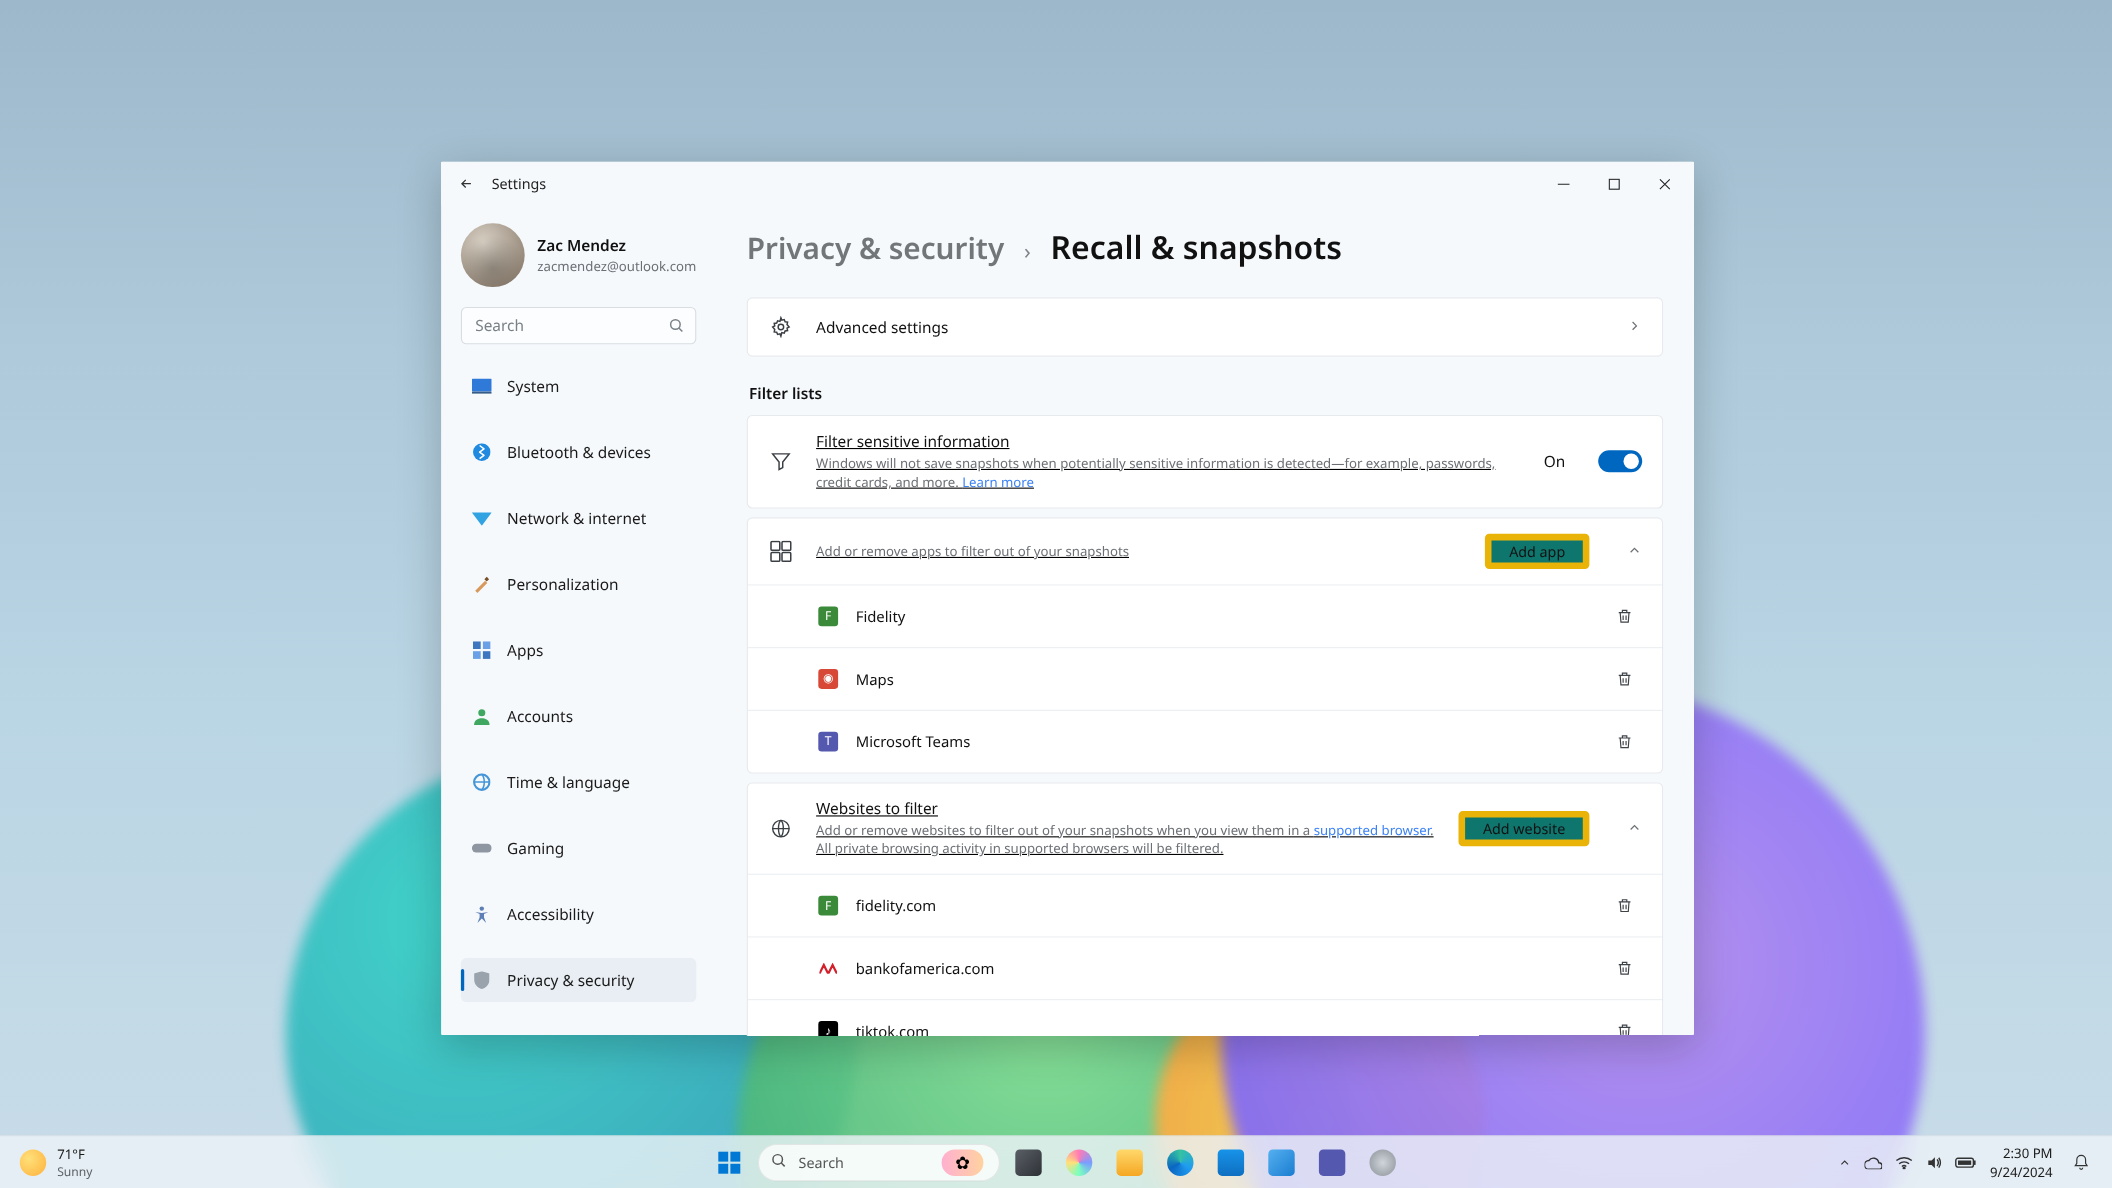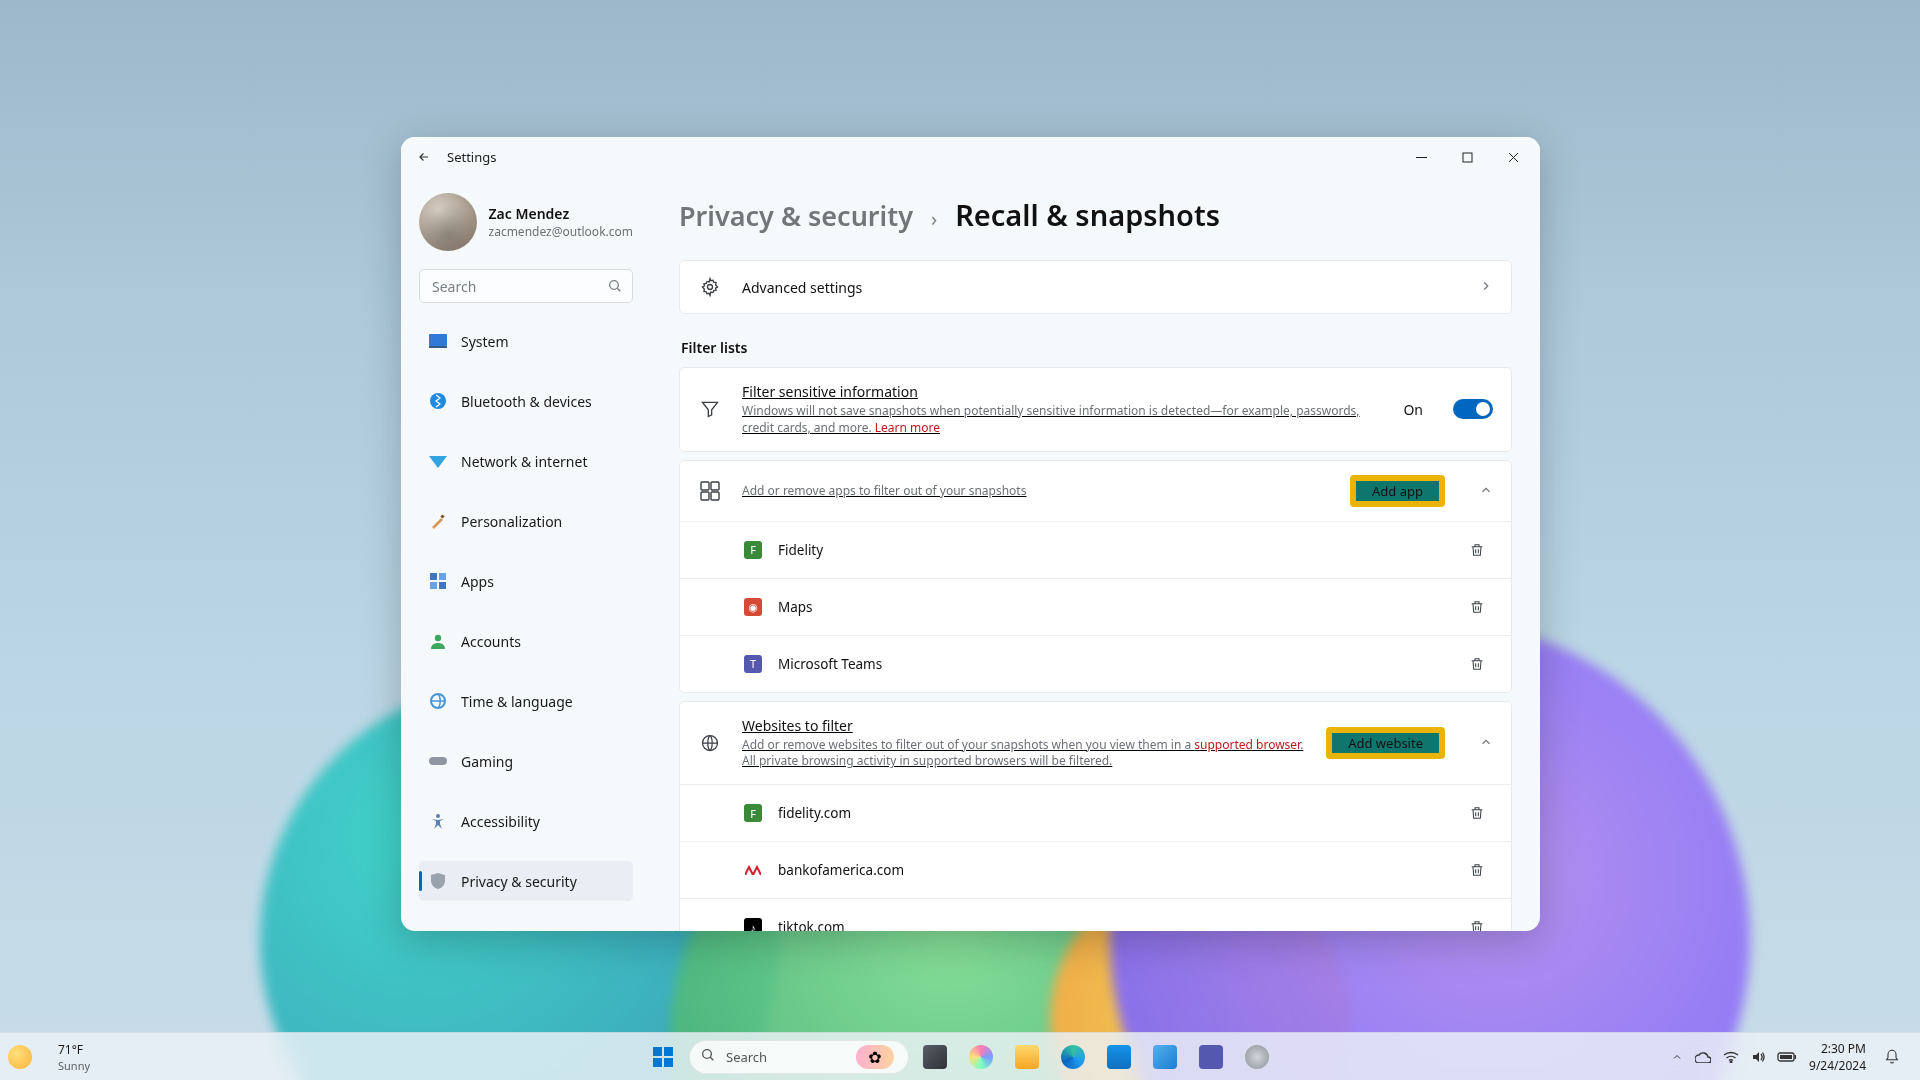--- a/index.html
+++ b/index.html
@@ -9,24 +9,24 @@
   position: relative;
 }
 .wallpaper-shape { position: absolute; border-radius: 50%; filter: blur(6px); opacity: .9; }
 .ws1 { width: 520px; height: 520px; left: 260px; top: 680px; background: radial-gradient(circle at 30% 30%, #34d3c7, #2b8fb0); }
 .ws2 { width: 640px; height: 640px; left: 1110px; top: 620px; background: radial-gradient(circle at 60% 40%, #b48af0, #6c5cff); }
 .ws3 { width: 560px; height: 560px; left: 670px; top: 760px; background: radial-gradient(circle at 50% 30%, #7fe08f, #2f9f6b); }
 .ws4 { width: 300px; height: 300px; left: 1050px; top: 870px; background: radial-gradient(circle at 50% 50%, #ffd14f, #ff9a3c); }
 
 .settings-window {
   position: absolute;
-  left: 401px; top: 137px;
+  left: 401px; top: 147px;
   width: 1139px; height: 794px;
   background: #f6f9fc;
-  border-radius: 14px;
+  border-radius: 1px;
   box-shadow: 0 10px 40px rgba(0,0,0,.22);
   display: flex; flex-direction: column;
   overflow: hidden;
 }
 .titlebar {
   height: 40px; display: flex; align-items: center; padding: 0 4px 0 10px;
   background: #f6f9fc;
 }
 .tb-back { width: 26px; height: 26px; display: flex; align-items: center; justify-content: center; border-radius: 4px; }
 .tb-title { font-size: 13px; color: #222; margin-left: 10px; }
@@ -79,21 +79,21 @@
 .chev { color:#6e7378; }
 
 .section-title { font-size:14px; font-weight:600; color:#111; margin: 24px 0 10px 2px; }
 
 .panel { background:#fff; border:1px solid #e7eaed; border-radius:5px; }
 .panel + .panel { margin-top: 8px; }
 .panel-head { display:flex; align-items:center; gap:20px; padding: 14px 18px; }
 .panel-text { flex:1;text-decoration:underline; }
 .panel-title { font-size:14px; color:#111; }
 .panel-desc { font-size:12px; color:#6c7075; margin-top:2px; line-height:1.4; max-width: 640px; }
-.link { color:#b91c1c; cursor:pointer; }
+.link { color:#3b82f6; cursor:pointer; }
 .toggle-label { font-size:14px; color:#111; margin-right:10px; }
 .toggle {
   width:40px; height:20px; border-radius:20px; background:#0067c0;
   position:relative; display:inline-block;
 }
 .toggle::after {
   content:""; position:absolute; right:3px; top:3px; width:14px; height:14px;
   border-radius:50%; background:#fff;
 }
 .btn {
@@ -114,21 +114,21 @@
 .list-text { flex:1; font-size:13.5px; color:#111; }
 .trash-btn { width:32px; height:32px; display:flex; align-items:center; justify-content:center; color:#3e4348; border-radius:4px; }
 
 .taskbar {
   position:absolute; left:0; right:0; bottom:0; height:48px;
   background: rgba(236, 242, 247, .82);
   backdrop-filter: blur(10px);
   border-top: 1px solid rgba(0,0,0,.06);
   display:flex; align-items:center;
 }
-.tb-left { display:flex; align-items:center; gap:26px; padding-left:8px; }
+.tb-left { display:flex; align-items:center; gap:10px; padding-left:18px; }
 .weather-ico { width:24px; height:24px; border-radius:50%; background: radial-gradient(circle at 35% 35%, #ffe07a, #ffb13b); }
 .weather-text .line1 { font-size:12px; color:#1a1a1a; }
 .weather-text .line2 { font-size:11px; color:#5d6266; }
 
 .tb-center { position:absolute; left:50%; transform:translateX(-50%); display:flex; align-items:center; gap:6px; }
 .start-btn { width:40px; height:40px; display:flex; align-items:center; justify-content:center; border-radius:4px; }
 .start-glyph { display:grid; grid-template-columns: 9px 9px; grid-template-rows: 9px 9px; gap:2px; }
 .start-glyph span { background:#0078d4; }
 .tb-search {
   display:flex; align-items:center; gap:10px; height:34px; border-radius:17px;

